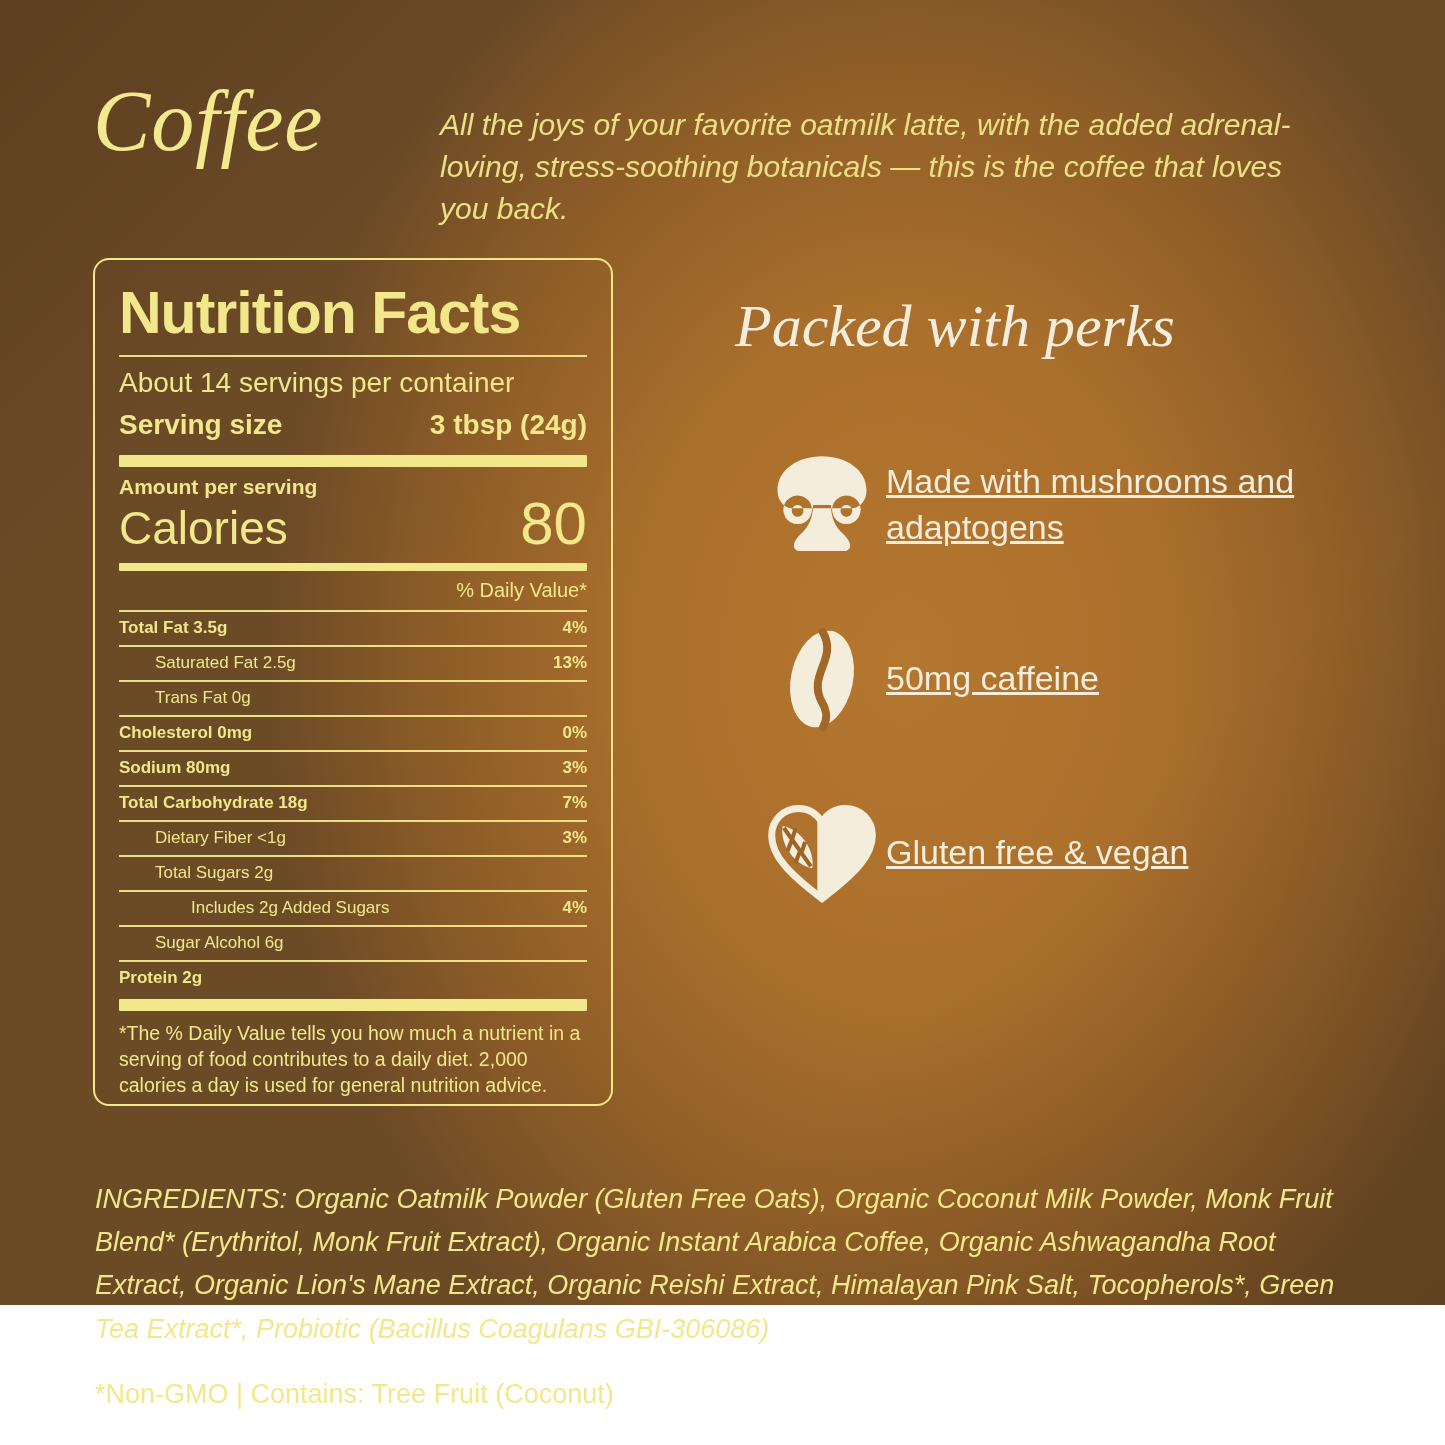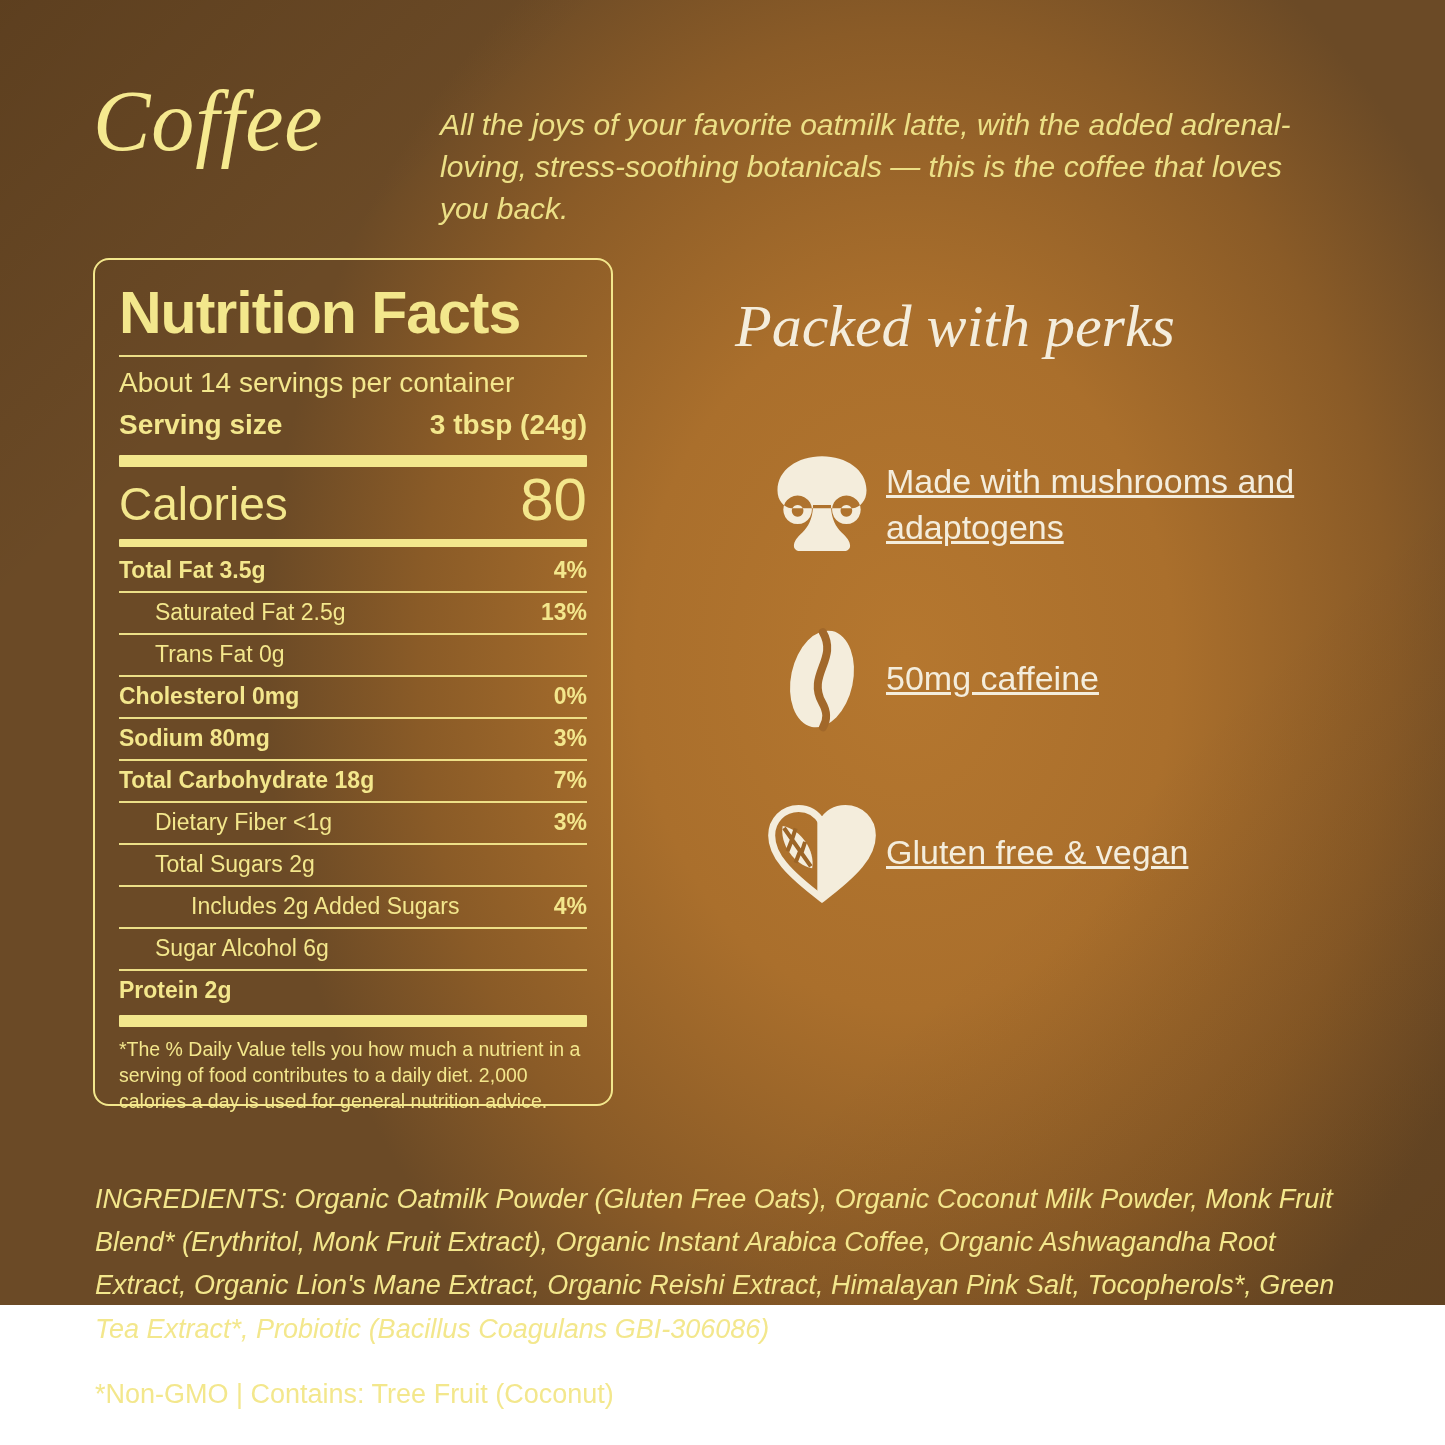--- a/index.html
+++ b/index.html
@@ -39,21 +39,21 @@
   .serving-row{display:flex;justify-content:space-between;font-size:28px;font-weight:700;margin:4px 0 14px 0;}
   .bar-thick{height:12px;background:#f3e78c;border-radius:1px;margin:2px 0 8px 0;}
   .bar-med{height:8px;background:#f3e78c;border-radius:1px;margin:12px 0 4px 0;}
   .amount{font-size:21px;font-weight:600;margin-top:2px;}
   .cal-row{display:flex;justify-content:space-between;align-items:flex-end;margin-top:-2px;}
   .cal-label{font-size:46px;font-weight:500;line-height:1;}
   .cal-value{font-size:60px;font-weight:400;line-height:0.9;}
   .dv-head{font-size:20px;text-align:right;padding:4px 0 8px 0;border-bottom:2px solid rgba(243,231,140,0.95);}
   .nrow{
     display:flex;justify-content:space-between;align-items:center;
-    font-size:23px;padding:6px 0 7px 0;border-bottom:2px solid rgba(243,231,140,0.95);
+    font-size:17px;padding:6px 0 7px 0;border-bottom:2px solid rgba(243,231,140,0.95);
   }
   .nrow.bold{font-weight:700;}
   .nrow .pct{font-weight:700;}
   .nrow.i1{padding-left:36px;}
   .nrow.i2{padding-left:72px;}
   .nrow.last{border-bottom:none;}
   .footnote{font-size:19.5px;line-height:1.33;margin-top:10px;}
   
   .perks-title{
     position:absolute;left:710px;top:292px;width:490px;text-align:center;
@@ -80,25 +80,27 @@
 
   <div class="nfp">
     <h1>Nutrition Facts</h1>
     <div class="rule-thin"></div>
     <div class="servings">About 14 servings per container</div>
     <div class="serving-row">
       <span>Serving size</span>
       <span>3 tbsp (24g)</span>
     </div>
     <div class="bar-thick"></div>
+    <div class="amount">Amount per serving</div>
     <div class="cal-row">
       <span class="cal-label">Calories</span>
       <span class="cal-value">80</span>
     </div>
     <div class="bar-med"></div>
+    <div class="dv-head">% Daily Value*</div>
 
     <div class="nrow bold">
       <span>Total Fat 3.5g</span>
       <span class="pct">4%</span>
     </div>
     <div class="nrow i1">
       <span>Saturated Fat 2.5g</span>
       <span class="pct">13%</span>
     </div>
     <div class="nrow i1">

